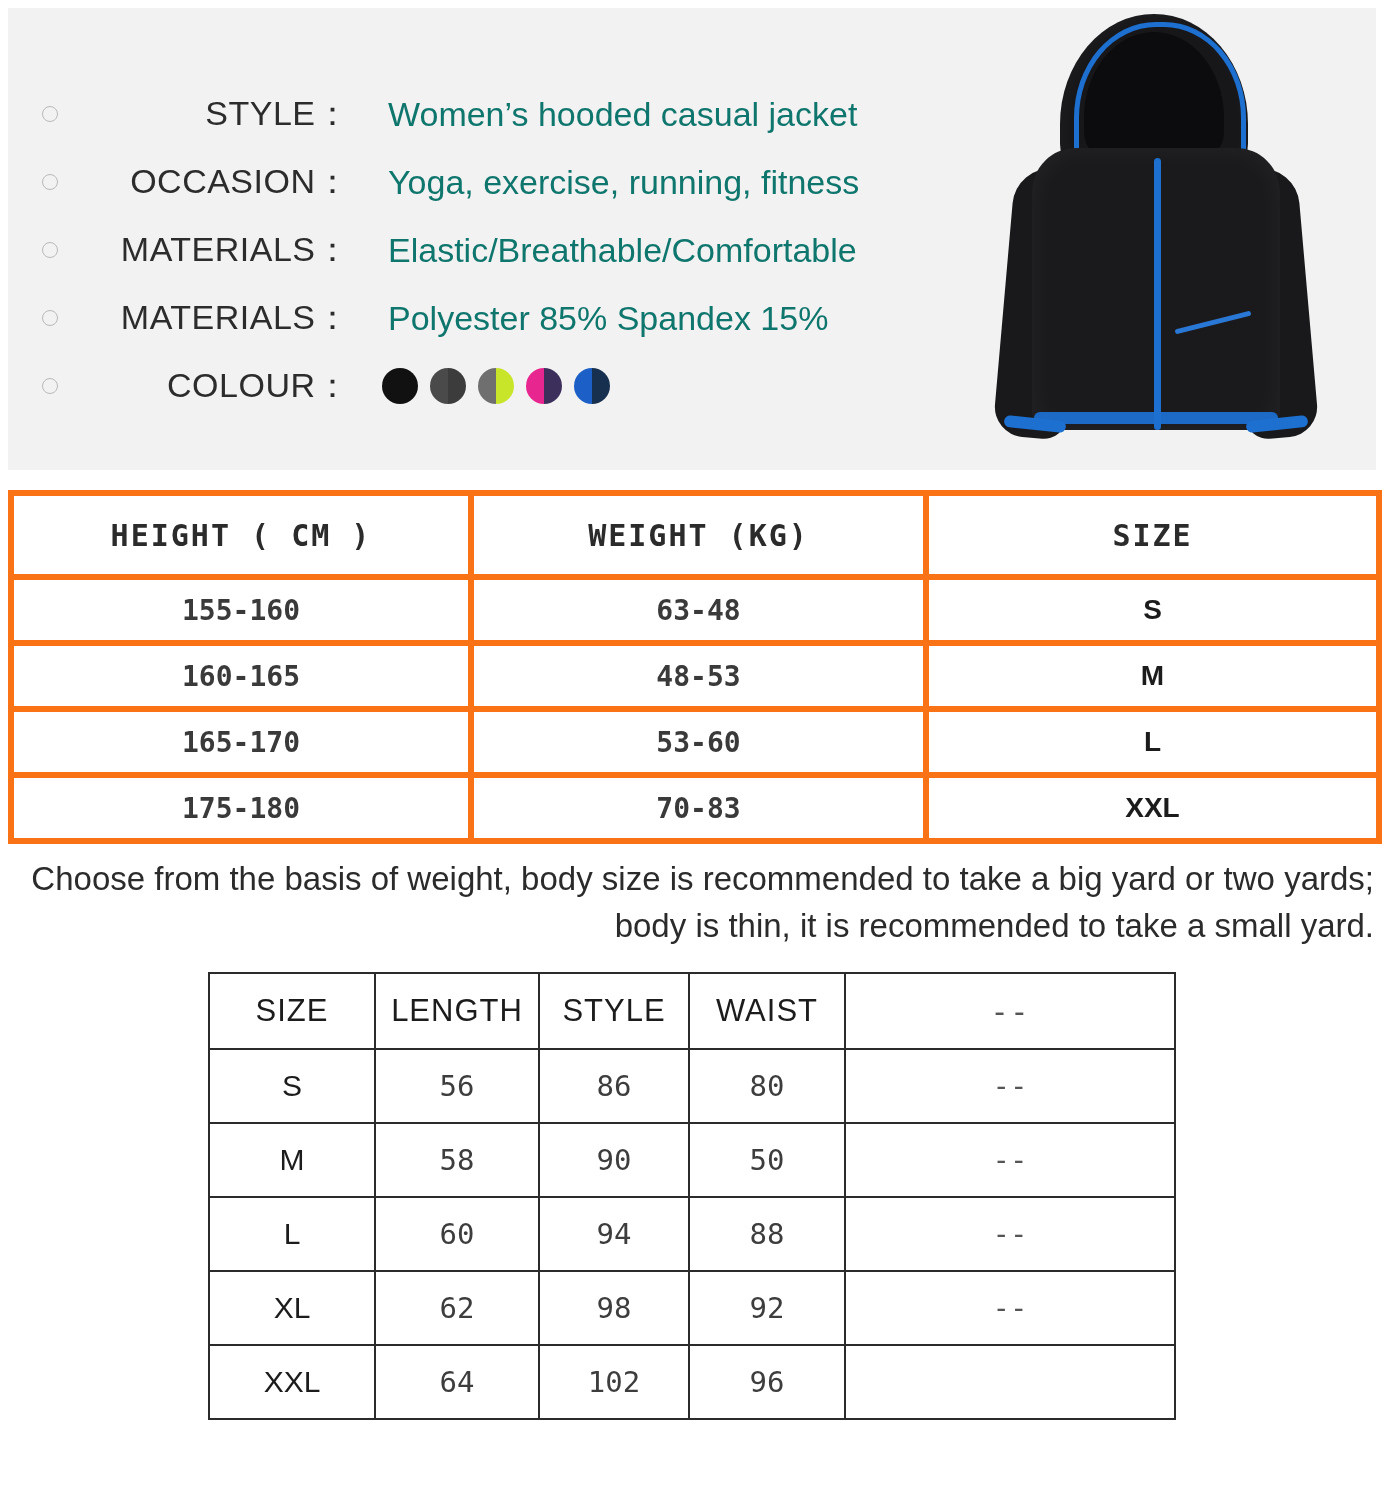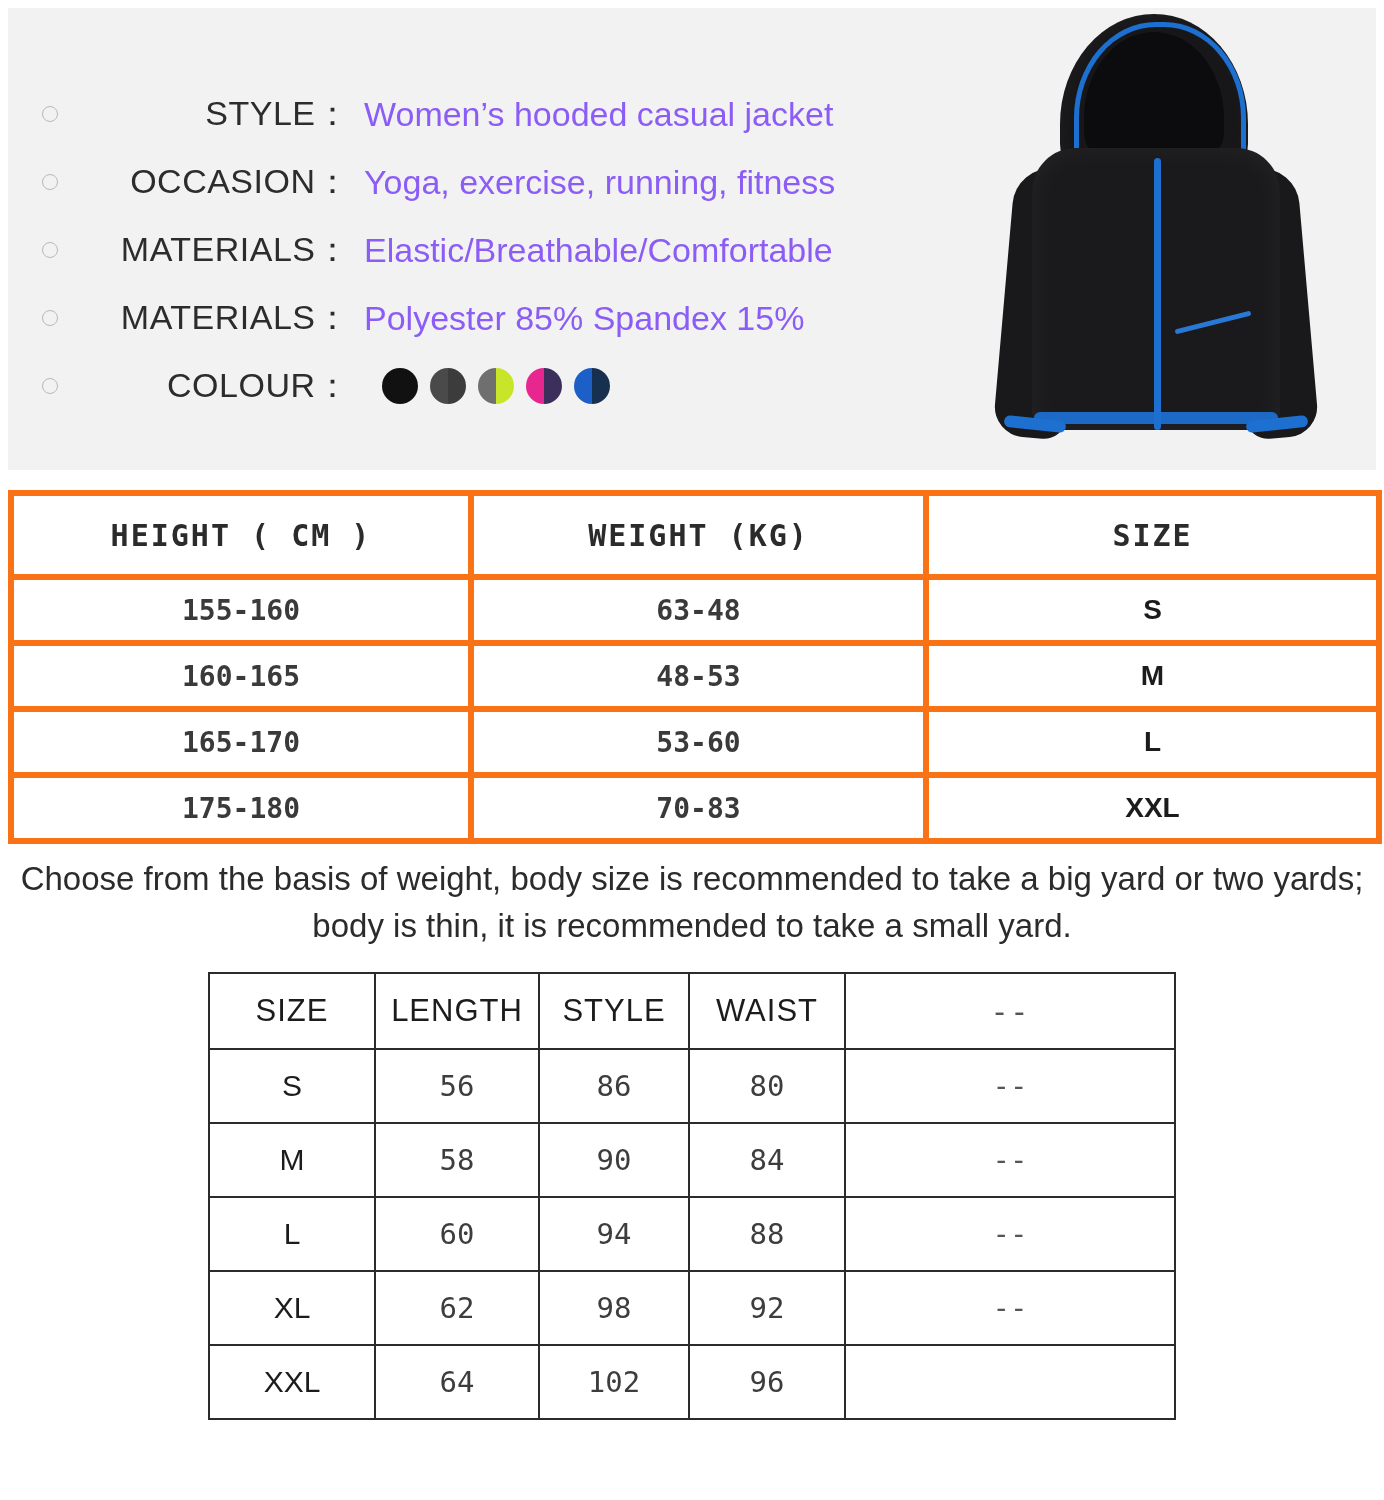--- a/index.html
+++ b/index.html
@@ -48,22 +48,22 @@
     font-size: 34px;
     color: #2c2c2c;
     text-align: right;
     width: 268px;
     flex: 0 0 auto;
     letter-spacing: 0.5px;
     white-space: nowrap;
   }
   .spec-value {
     font-size: 34px;
-    color: #8b5cf6;
-    margin-left: 4px;
+    color: #0f766e;
+    margin-left: 28px;
     white-space: nowrap;
   }
   .swatches {
     display: flex;
     align-items: center;
     margin-left: 22px;
     gap: 12px;
   }
   .swatch {
     width: 36px;
@@ -212,21 +212,21 @@
     color: #1c1c1c;
     font-family: "Liberation Sans", sans-serif;
     font-size: 28px;
   }
 
   .note {
     margin: 12px 10px 0 10px;
     font-size: 33px;
     line-height: 1.42;
     color: #2b2b2b;
-    text-align: center;
+    text-align: right;
   }
 
   .meas-wrap {
     display: flex;
     justify-content: center;
     margin-top: 22px;
   }
   .meas-table {
     width: 968px;
     border: 2px solid #2b2b2b;
@@ -396,21 +396,21 @@
         <td class="sz">S</td>
         <td>56</td>
         <td>86</td>
         <td>80</td>
         <td class="dash">--</td>
       </tr>
       <tr>
         <td class="sz">M</td>
         <td>58</td>
         <td>90</td>
-        <td>84</td>
+        <td>50</td>
         <td class="dash">--</td>
       </tr>
       <tr>
         <td class="sz">L</td>
         <td>60</td>
         <td>94</td>
         <td>88</td>
         <td class="dash">--</td>
       </tr>
       <tr>

